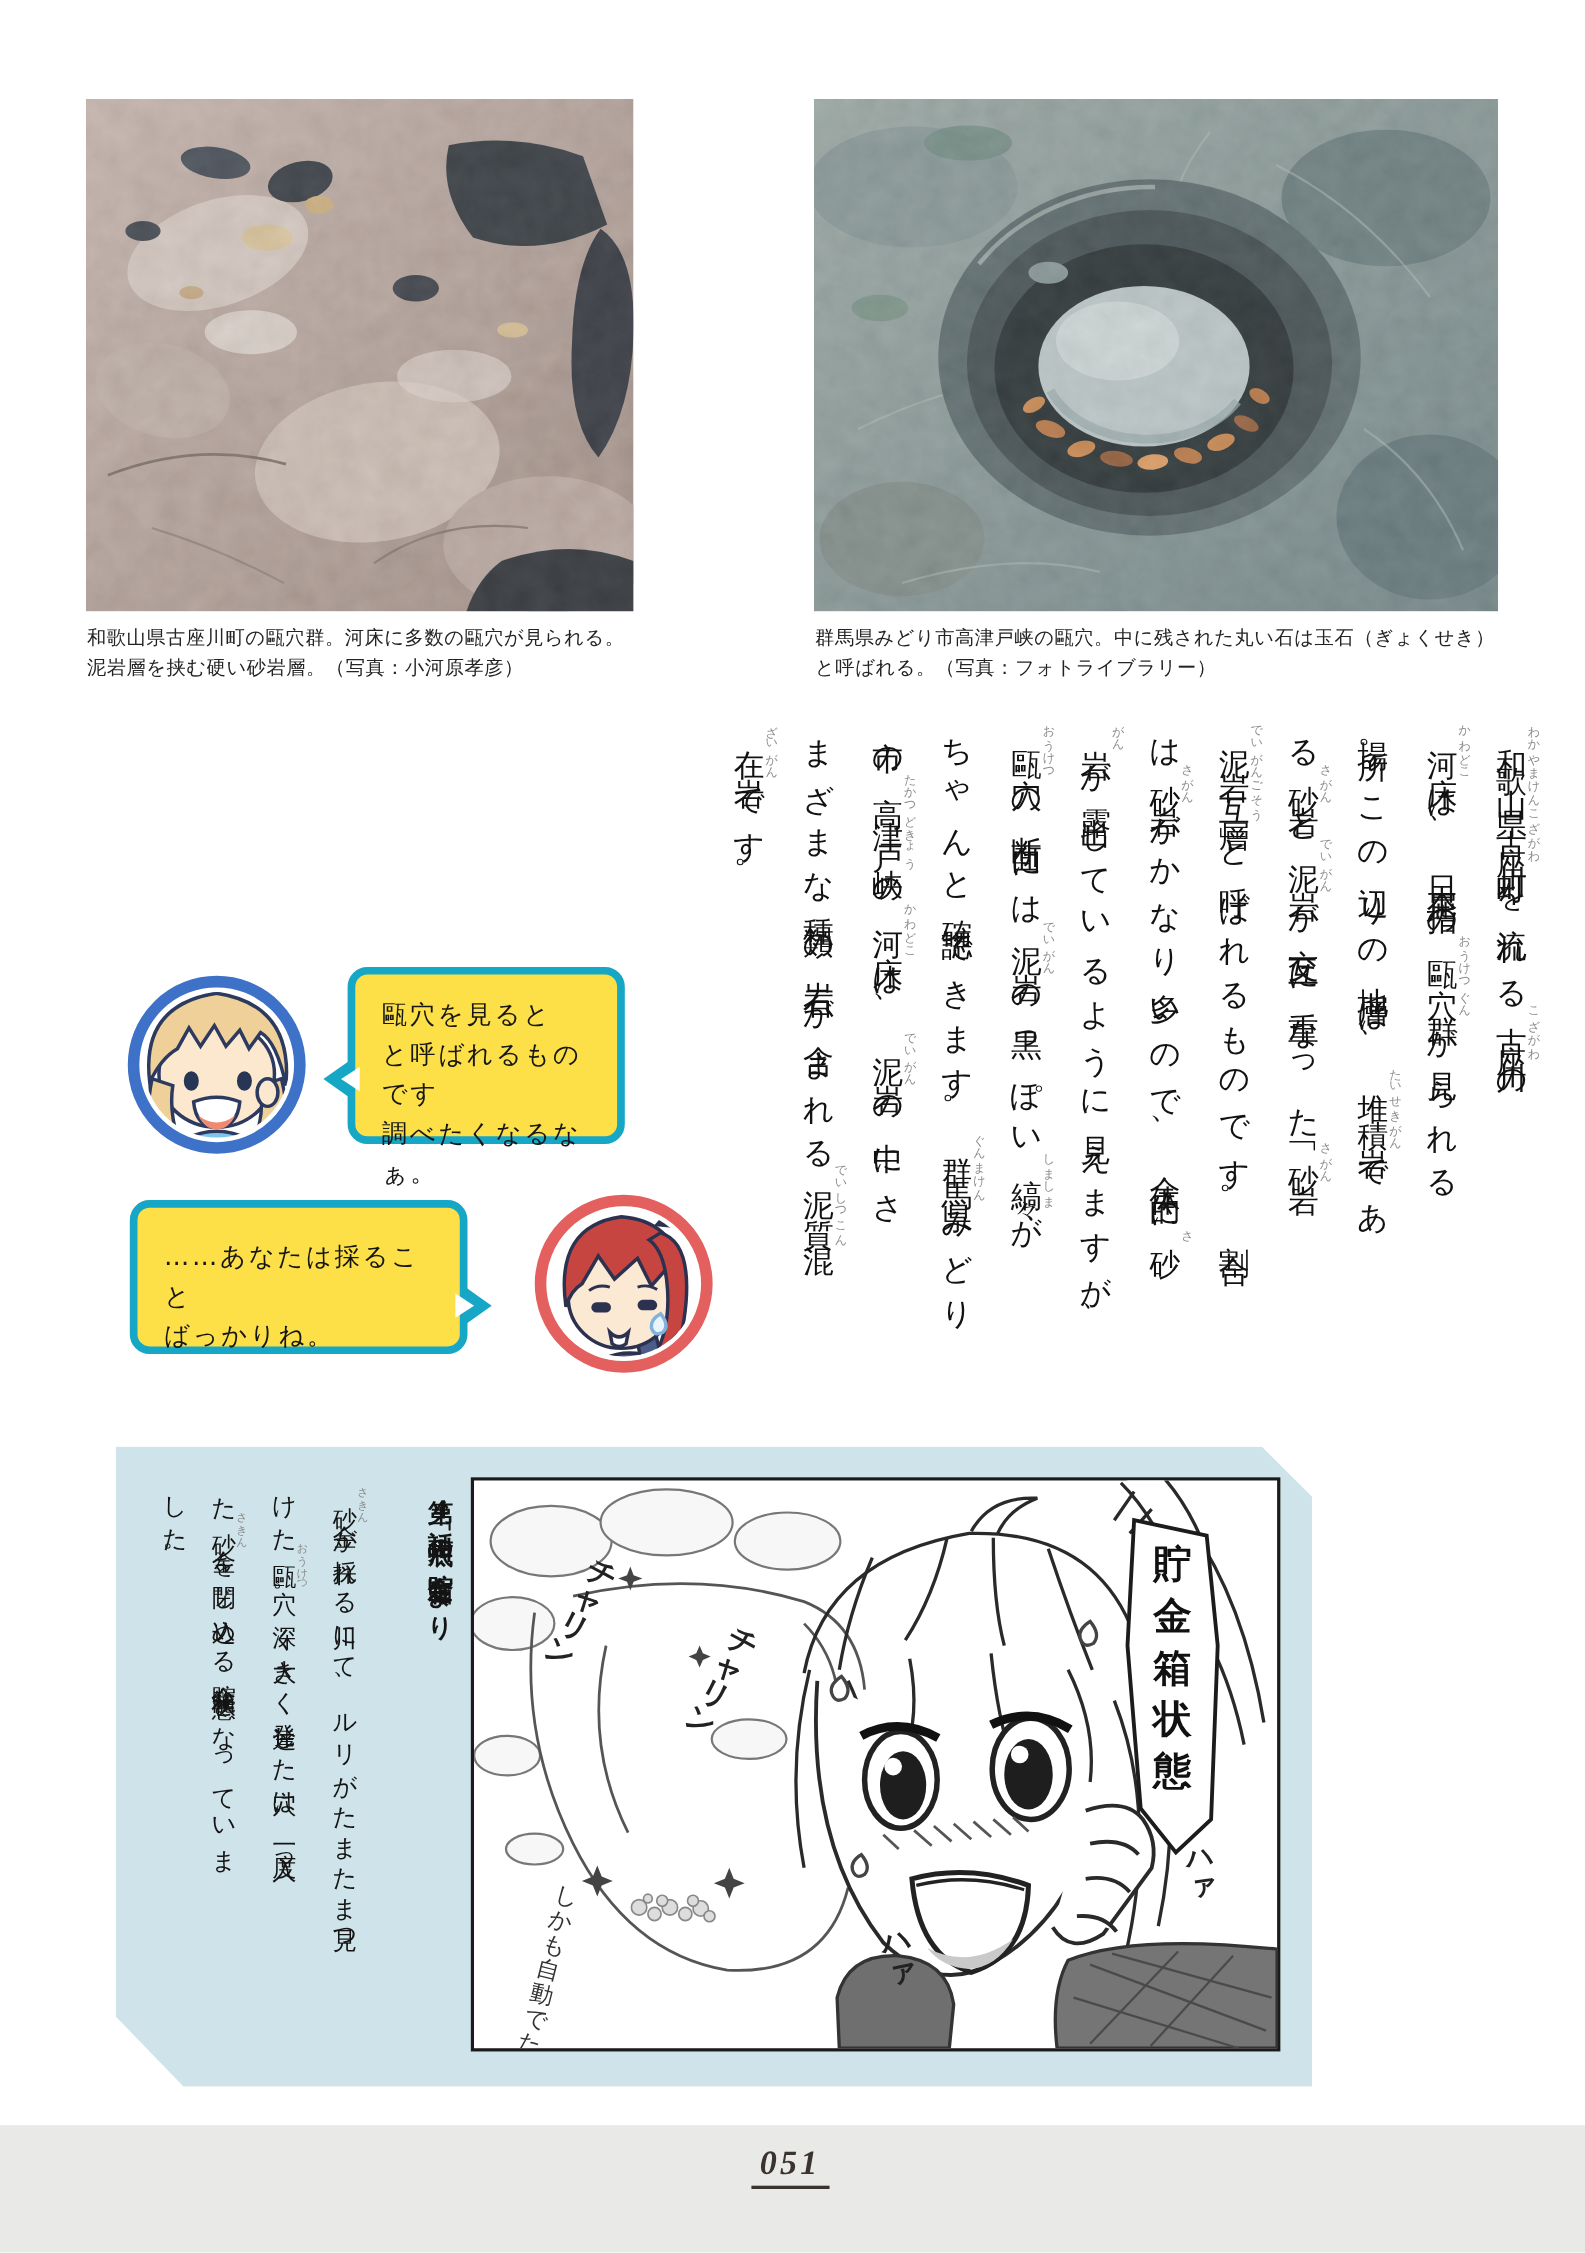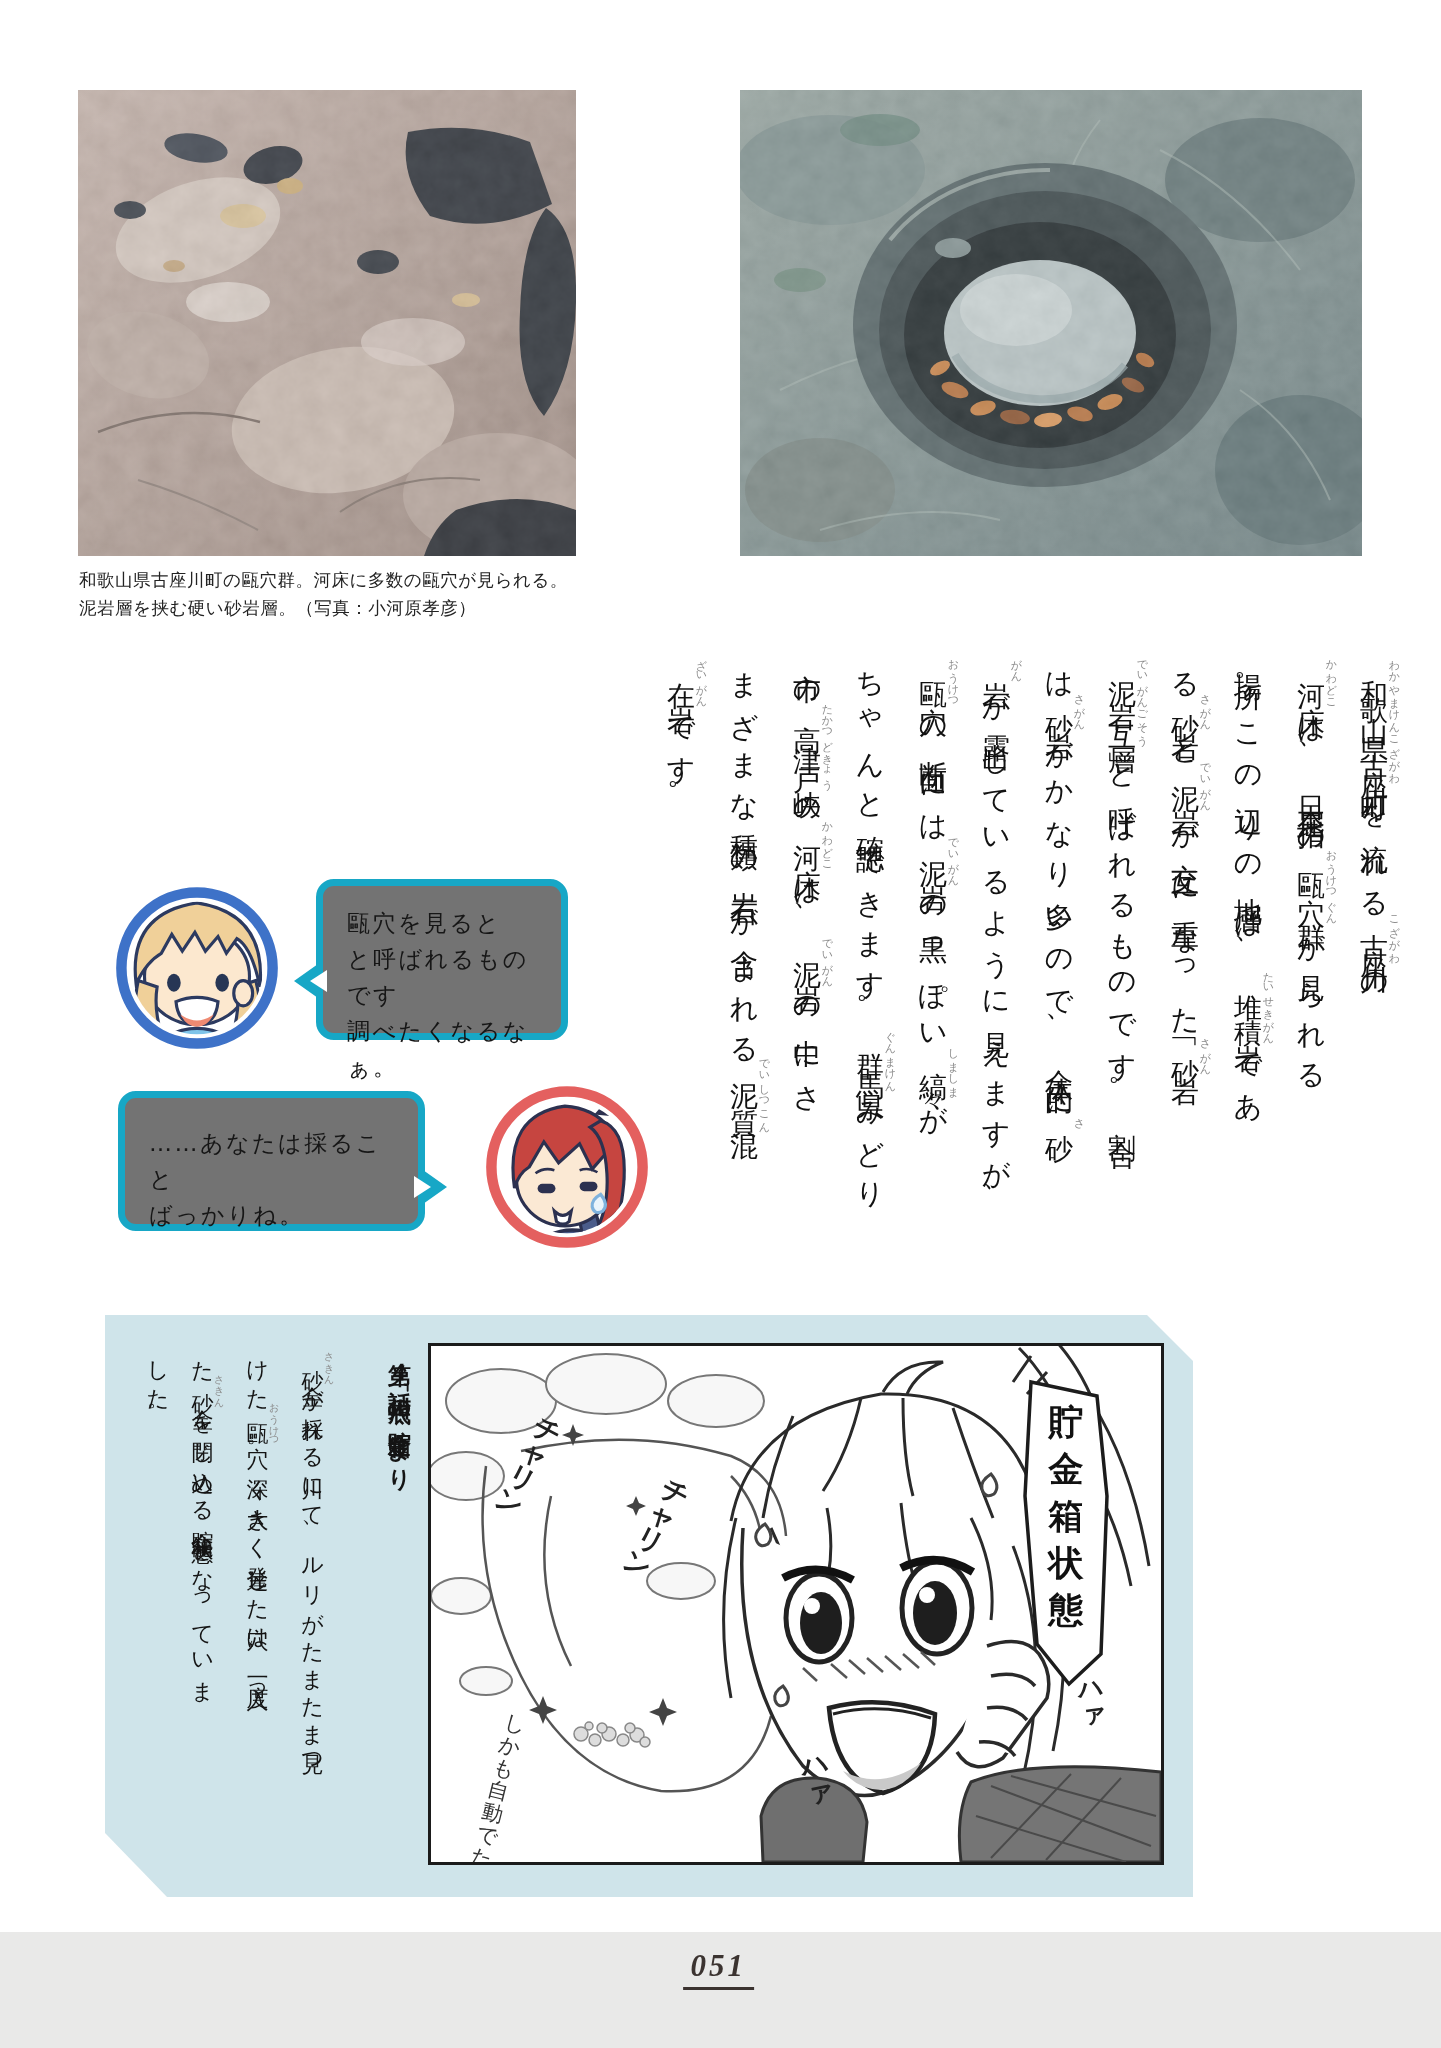--- a/index.html
+++ b/index.html
@@ -18,21 +18,21 @@
   .panel{position:absolute;left:105px;top:1315px;width:1088px;height:582px;background:#cfe4ea;
          clip-path:polygon(0 0,calc(100% - 46px) 0,100% 46px,100% 100%,62px 100%,0 calc(100% - 64px));}
   .panel-text{top:30px;left:28px;width:278px;height:545px;position:absolute;font-size:22px;
               letter-spacing:.12em;color:#141414;}
   .panel-text .vcol{width:55px;}
   .panel-text .vcol.head{font-weight:700;margin-left:22px;font-size:23px;}
   .panel-text rt{font-size:10px;}
   .manga{position:absolute;left:323px;top:28px;width:730px;height:516px;background:#fff;
          border:3px solid #1b1b1b;box-sizing:content-box;}
   
-  .bubble{position:absolute;background:#737373;border:7px solid #17a7c6;border-radius:18px;box-sizing:border-box;}
+  .bubble{position:absolute;background:#fde047;border:7px solid #17a7c6;border-radius:18px;box-sizing:border-box;}
   .bubble .btxt{padding:20px 24px;font-size:23px;line-height:1.56;letter-spacing:2.5px;color:#161616;font-weight:500;}
   .bubble.tail-left::before{content:"";position:absolute;left:-29px;top:78px;width:0;height:0;
       border:17px solid transparent;border-right:24px solid #17a7c6;border-left:0;}
   .bubble.tail-left::after{content:"";position:absolute;left:-13px;top:84px;width:0;height:0;
       border:11px solid transparent;border-right:17px solid #ffffff;border-left:0;}
   .bubble.tail-right::before{content:"";position:absolute;right:-29px;top:72px;width:0;height:0;
       border:17px solid transparent;border-left:24px solid #17a7c6;border-right:0;}
   .bubble.tail-right::after{content:"";position:absolute;right:-13px;top:78px;width:0;height:0;
       border:11px solid transparent;border-left:17px solid #ffffff;border-right:0;}
   .avatar{position:absolute;}
@@ -127,20 +127,21 @@
       </g>
       <ellipse cx="300" cy="243" rx="96" ry="73" fill="#b6c1c2"></ellipse>
       <ellipse cx="276" cy="220" rx="56" ry="36" fill="#cdd6d6" opacity="0.9"></ellipse>
       <path d="M215,265 a95,70 0 0 0 170,10" stroke="#8fa0a2" stroke-width="8" fill="none" opacity="0.7"></path>
       <ellipse cx="213" cy="158" rx="18" ry="10" fill="#7b8a8a"></ellipse>
       <rect width="622" height="466" filter="url(#noise2)" opacity="0.5"></rect>
     </svg>
   </figure>
 
   <figcaption class="caption" style="left:79px;top:566px;width:502px;">和歌山県古座川町の甌穴群。河床に多数の甌穴が見られる。泥岩層を挟む硬い砂岩層。（写真：小河原孝彦）</figcaption>
+  <figcaption class="caption" style="left:741px;top:566px;width:628px;">群馬県みどり市高津戸峡の甌穴。中に残された丸い石は玉石（ぎょくせき）と呼ばれる。（写真：フォトライブラリー）</figcaption>
 
   <div class="vtext vtext-main" id="main-vtext">
       <div class="vcol"><ruby>和歌山県<rt>わかやまけん</rt></ruby><ruby>古座川<rt>こざがわ</rt></ruby>町を流れる<ruby>古座川<rt>こざがわ</rt></ruby>の</div>
       <div class="vcol"><ruby>河床<rt>かわどこ</rt></ruby>は、日本屈指の<ruby>甌穴群<rt>おうけつぐん</rt></ruby>が見られる</div>
       <div class="vcol">場所。この辺りの地層は、<ruby>堆積岩<rt>たいせきがん</rt></ruby>であ</div>
       <div class="vcol">る<ruby>砂岩<rt>さがん</rt></ruby>と<ruby>泥岩<rt>でいがん</rt></ruby>が交互に重なった「<ruby>砂岩<rt>さがん</rt></ruby></div>
       <div class="vcol"><ruby>泥岩互層<rt>でいがんごそう</rt></ruby>」と呼ばれるものです。割合</div>
       <div class="vcol">は<ruby>砂岩<rt>さがん</rt></ruby>がかなり多いので、全体的に<ruby>砂<rt>さ</rt></ruby></div>
       <div class="vcol"><ruby>岩<rt>がん</rt></ruby>が露出しているように見えますが、</div>
       <div class="vcol"><ruby>甌穴<rt>おうけつ</rt></ruby>の断面には<ruby>泥岩<rt>でいがん</rt></ruby>の黒っぽい<ruby>縞々<rt>しましま</rt></ruby>が</div>

